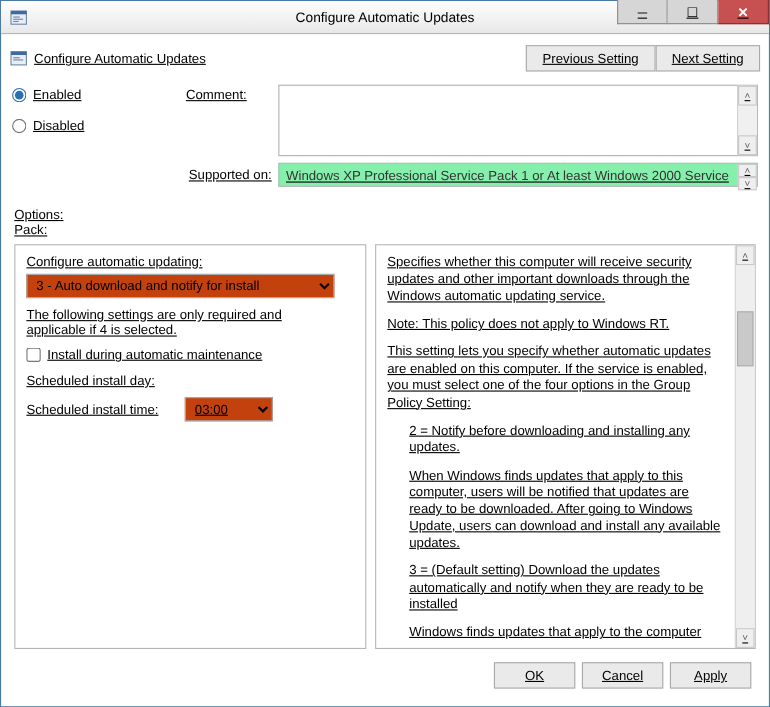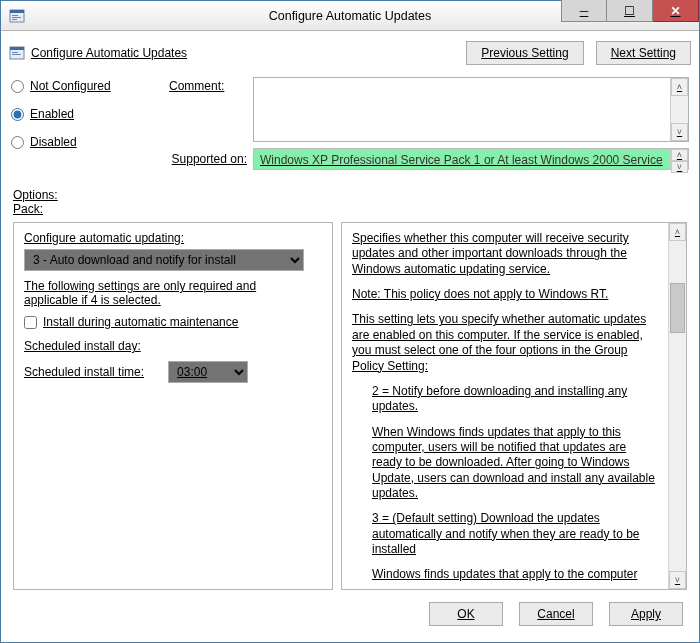--- a/index.html
+++ b/index.html
@@ -69,21 +69,21 @@
   }
   .hdrrow {
     display:flex;
     align-items:center;
     padding: 4px 2px 8px 2px;
   }
   .hdrrow .label { margin-left: 6px; font-size:12px;}
   .navbtns {
     margin-left:auto;
     display:flex;
-    gap:12px;
+    gap:0;
     padding-left:42px;
   }
   button.std {
     height: 24px;
     padding: 0 14px;
     background: #eaeaea;
     border: 1px solid #a9a9a9;
     font: inherit;
     color: #000;
   }
@@ -174,35 +174,35 @@
   }
   .helppane .sb .track{ flex:1; background:#efefef; position:relative;}
   .helppane .sb .thumb{
     position:absolute; left:1px; right:1px; top:42px; height:50px;
     background:#c9c9c9; border:1px solid #adadad;
   }
   .select {
     width:280px;
     height:22px;
     border:1px solid #a9abad;
-    background:#737373;
+    background:#c2410c;
     padding:0 4px;
     font:inherit;
   }
   .select.sm { width:200px;}
   .select.xs { width:80px;}
   .field { margin-bottom:8px;}
   .field .l { margin-bottom:4px; display:block;}
   .chk { display:flex; align-items:center; gap:6px; margin:6px 0 10px 0;}
   .chk input{ margin:0;}
   .row-inline{ display:flex; align-items:center; gap:24px; margin-top:6px;}
   .footer {
     display:flex;
     justify-content:flex-end;
-    gap:16px;
+    gap:6px;
     padding:8px 10px 10px 0;
     align-items:center;
   }
   .indent { padding-left:20px;}
   p{ margin:0 0 10px 0;}
   svg.icon { width:16px; height:16px;}
 </style>
 </head>
 <body>
 
@@ -241,24 +241,20 @@
       <span class="label">Configure Automatic Updates</span>
       <div class="navbtns">
         <button class="std">Previous Setting</button>
         <button class="std">Next Setting</button>
       </div>
     </div>
 
     <div class="midgrid">
       <div class="radios">
         <label class="radioitem">
-          <input type="radio" name="st" style="">
-          <span class="midlabel">Not Configured</span>
-        </label>
-        <label class="radioitem">
           <input type="radio" name="st" checked="" style="">
           <span class="midlabel">Enabled</span>
         </label>
         <label class="radioitem">
           <input type="radio" name="st" style="">
           <span class="midlabel">Disabled</span>
         </label>
       </div>
 
       <div class="commentbox">

